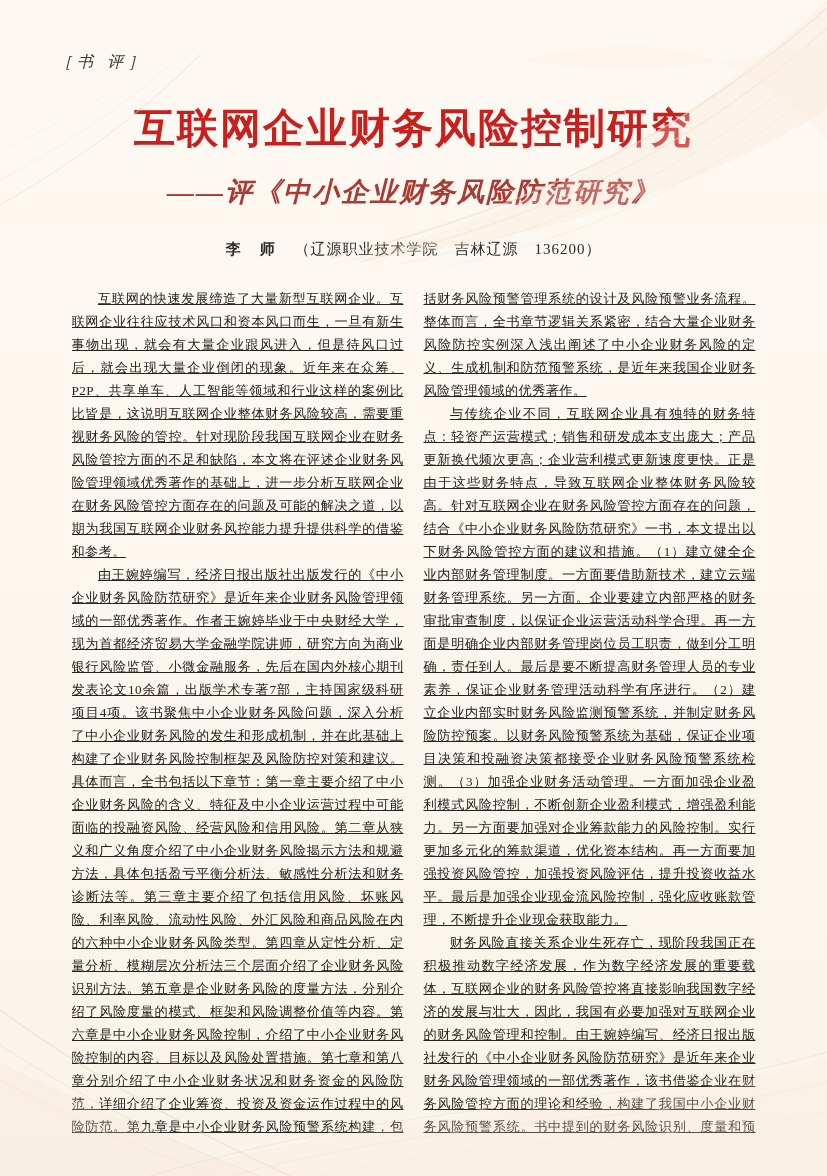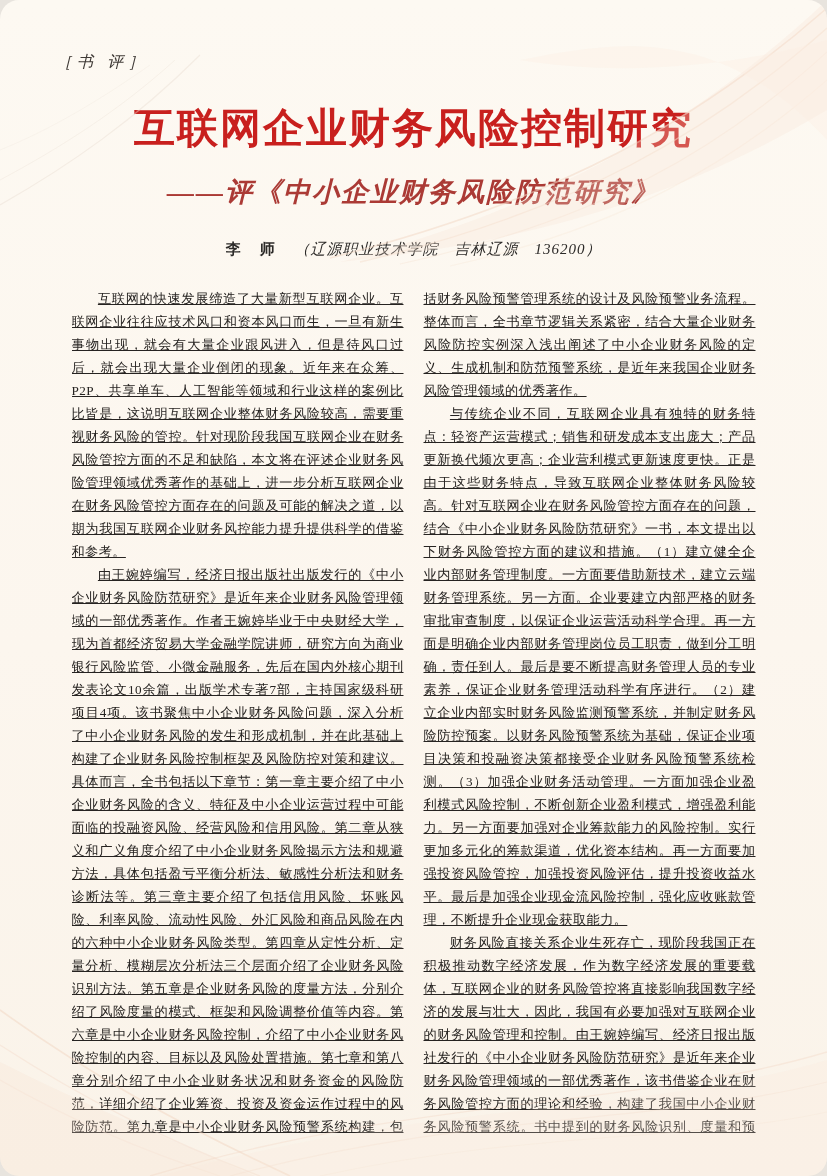--- a/index.html
+++ b/index.html
@@ -4,21 +4,20 @@
 <style>
   html, body { margin: 0; padding: 0; background: #e8e4de; }
   .page {
     position: relative;
     width: 827px;
     height: 1176px;
     margin: 0 auto;
     background: linear-gradient(180deg, #fdf9f2 0%, #fcf6ee 55%, #faf3e9 100%);
     overflow: hidden;
     font-family: "Liberation Serif", "DejaVu Serif", serif;
-    border-radius: 19px;
   }
   .decor {
     position: absolute;
     inset: 0;
     width: 100%;
     height: 100%;
     pointer-events: none;
   }
   .category-label {
     position: absolute;
@@ -55,21 +54,20 @@
     text-align: center;
     font-size: 15px;
     color: #2c2a28;
   }
   .byline .author-name {
     font-weight: bold;
     letter-spacing: 2px;
     margin-right: 14px;
   }
   .byline .author-affiliation {
-    font-style: italic;
     letter-spacing: 1px;
   }
   .body-columns {
     width: 684px;
     margin: 28px auto 0 auto;
     height: 858px;
     column-count: 2;
     column-gap: 20px;
     column-fill: auto;
     overflow: hidden;

